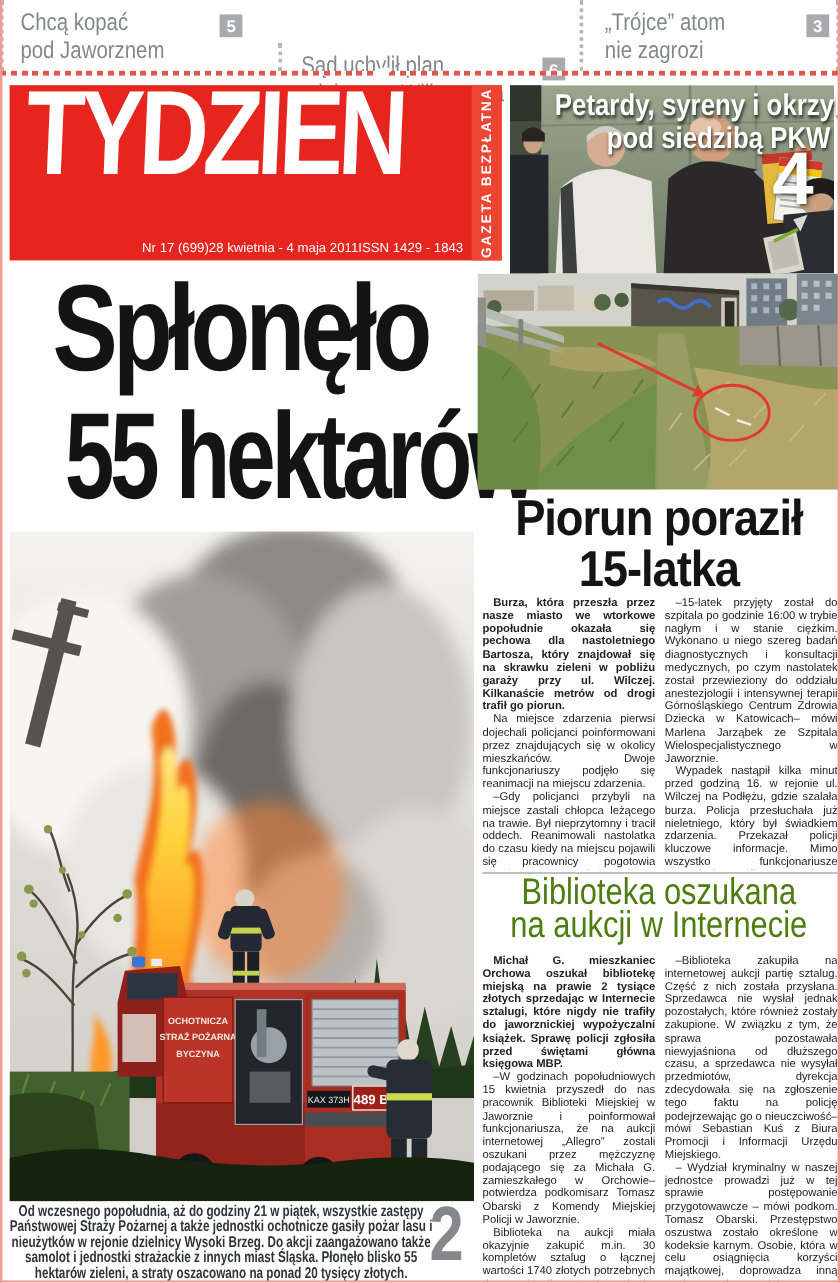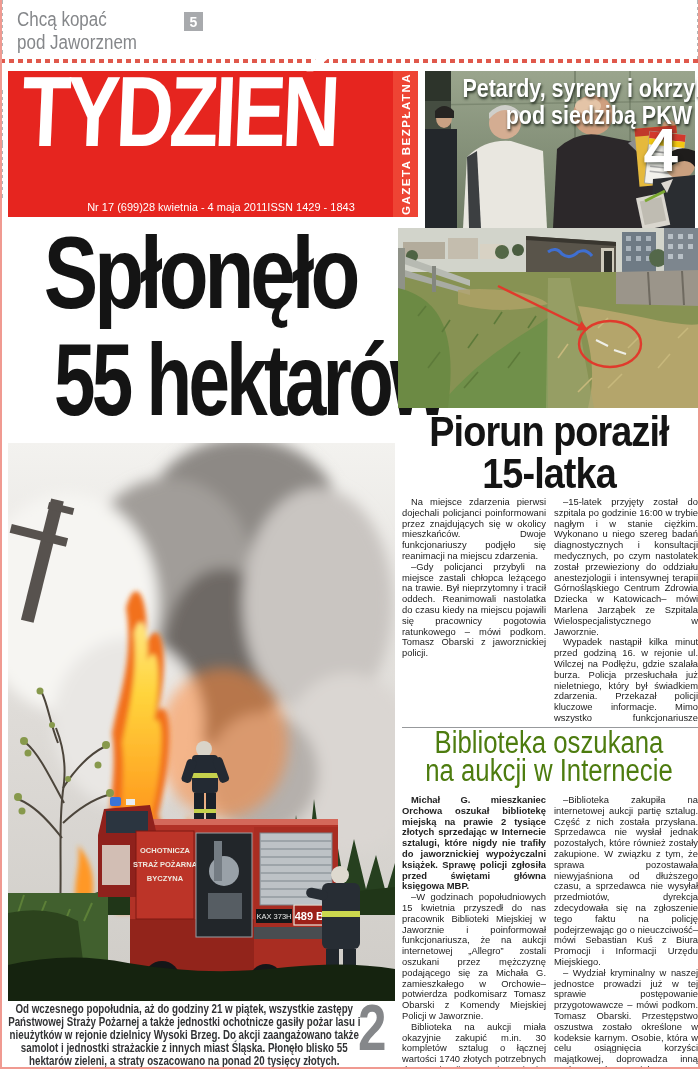--- a/index.html
+++ b/index.html
@@ -6,33 +6,33 @@
   .page {
     position:relative; width:700px; height:1069px; background:#fff;
     overflow:hidden; font-family:"Liberation Sans", sans-serif;
   }
   .frame {
     position:absolute; inset:0; border-left:2px solid #f09a91;
     border-right:2px solid #f09a91; border-bottom:2px solid #f09a91;
     pointer-events:none; z-index:60;
   }
   
-  .top-strip { position:absolute; left:0; top:0; width:700px; height:60px; display:flex; border-right:3px dotted #b4b6b8; box-sizing:border-box;flex-direction:column; }
+  .top-strip { position:absolute; left:0; top:0; width:700px; height:60px; display:flex; border-right:3px dotted #b4b6b8; box-sizing:border-box; }
   .strip-item { display:flex; align-items:flex-start; justify-content:space-between; border-left:3px dotted #b4b6b8; box-sizing:border-box; padding-top:8px; }
   .strip-item:nth-child(1){ width:233px; padding-left:14px; padding-right:30px; }
   .strip-item:nth-child(2){ width:252px; padding-left:16px; padding-right:12px;margin-top:36px; }
   .strip-item:nth-child(3){ width:215px; padding-left:18px; padding-right:6px; }
   .strip-title { font-size:20px; line-height:23px; color:#85878a; transform:scaleX(.85); transform-origin:left top; white-space:nowrap; }
   .strip-badge { flex:none; width:19px; height:19px; margin-top:4px; background:#a8aaad; color:#fff; font-weight:bold; font-size:14px; display:flex; align-items:center; justify-content:center; }
   .red-dots { position:absolute; left:0; top:59px; width:700px; height:4px; background:repeating-linear-gradient(90deg,#e0584c 0 5px,#ffffff 5px 9px); }
   
   .masthead { position:absolute; left:8px; top:71px; width:410px; height:146px; background:#e6251f; }
   .mast-title { position:absolute; left:16px; top:-10px; color:#fff; font-weight:bold; font-size:100px; line-height:100px; letter-spacing:-5px; transform:scaleX(.8) skewX(-3deg); transform-origin:left top; white-space:nowrap; }
   .mast-sub { position:absolute; left:14px; top:88px; width:368px; text-align:center; color:#fff; font-weight:bold; font-size:27px; letter-spacing:12px; white-space:nowrap; }
-  .mast-row { position:absolute; left:12px; right:32px; bottom:4px; display:flex; justify-content:center; color:#fff; font-size:11px;padding-left:36px; }
+  .mast-row { position:absolute; left:12px; right:32px; bottom:4px; display:flex; justify-content:flex-end; color:#fff; font-size:11px;padding-left:36px; }
   .mast-strip { position:absolute; right:0; top:0; width:25px; height:146px; background:#ee4434; display:flex; align-items:center; justify-content:center; }
   .mast-strip span { writing-mode:vertical-rl; transform:rotate(180deg); color:#fff; font-weight:bold; font-size:11.5px; letter-spacing:1.5px; white-space:nowrap; }
   
   .pkw { position:absolute; left:425px; top:71px; width:270px; height:157px; }
   .pkw svg { position:absolute; inset:0; }
   .pkw-head { position:absolute; left:0; right:3px; top:4px; text-align:right; color:#fff; font-weight:bold; font-size:25px; line-height:27px; text-shadow:1px 2px 3px rgba(15,25,15,.85); z-index:2; }
   .pkw-head .hl { transform:scaleX(.86); transform-origin:right top; white-space:nowrap; }
   .pkw-num { position:absolute; right:17px; top:48px; color:#fff; font-weight:bold; font-size:62px; line-height:62px; text-shadow:1px 2px 4px rgba(15,25,15,.7); z-index:2; }
   
   .lead-headline { position:absolute; left:0; top:220px; width:400px; text-align:center; color:#141414; font-weight:bold; }
@@ -241,20 +241,21 @@
       <ellipse cx="212" cy="116" rx="31" ry="23" fill="none" stroke="#e03a2c" stroke-width="2.4"></ellipse>
     </svg>
   </div>
 
   <div class="piorun-head">
     <div class="hl">Piorun poraził</div>
     <div class="hl">15-latka</div>
   </div>
   <div class="cols piorun-cols">
     <div class="col">
+      <p class="lead-para">Burza, która przeszła przez nasze miasto we wtorkowe popołudnie okazała się pechowa dla nastoletniego Bartosza, który znajdował się na skrawku zieleni w pobliżu garaży przy ul. Wilczej. Kilkanaście metrów od drogi trafił go piorun.</p>
       <div>
           <p>Na miejsce zdarzenia pierwsi dojechali policjanci poinformowani przez znajdujących się w okolicy mieszkańców. Dwoje funkcjonariuszy podjęło się reanimacji na miejscu zdarzenia.</p>
           <p>–Gdy policjanci przybyli na miejsce zastali chłopca leżącego na trawie. Był nieprzytomny i tracił oddech. Reanimowali nastolatka do czasu kiedy na miejscu pojawili się pracownicy pogotowia ratunkowego – mówi podkom. Tomasz Obarski z jaworznickiej policji.</p>
         </div>
     </div>
     <div class="col">
       <div>
           <p>–15-latek przyjęty został do szpitala po godzinie 16:00 w trybie nagłym i w stanie ciężkim. Wykonano u niego szereg badań diagnostycznych i konsultacji medycznych, po czym nastolatek został przewieziony do oddziału anestezjologii i intensywnej terapii Górnośląskiego Centrum Zdrowia Dziecka w Katowicach– mówi Marlena Jarząbek ze Szpitala Wielospecjalistycznego w Jaworznie.</p>
           <p>Wypadek nastąpił kilka minut przed godziną 16. w rejonie ul. Wilczej na Podłężu, gdzie szalała burza. Policja przesłuchała już nieletniego, który był świadkiem zdarzenia. Przekazał policji kluczowe informacje. Mimo wszystko funkcjonariusze sprawdzają możliwe scenariusze zdarzenia.</p>
         </div>

